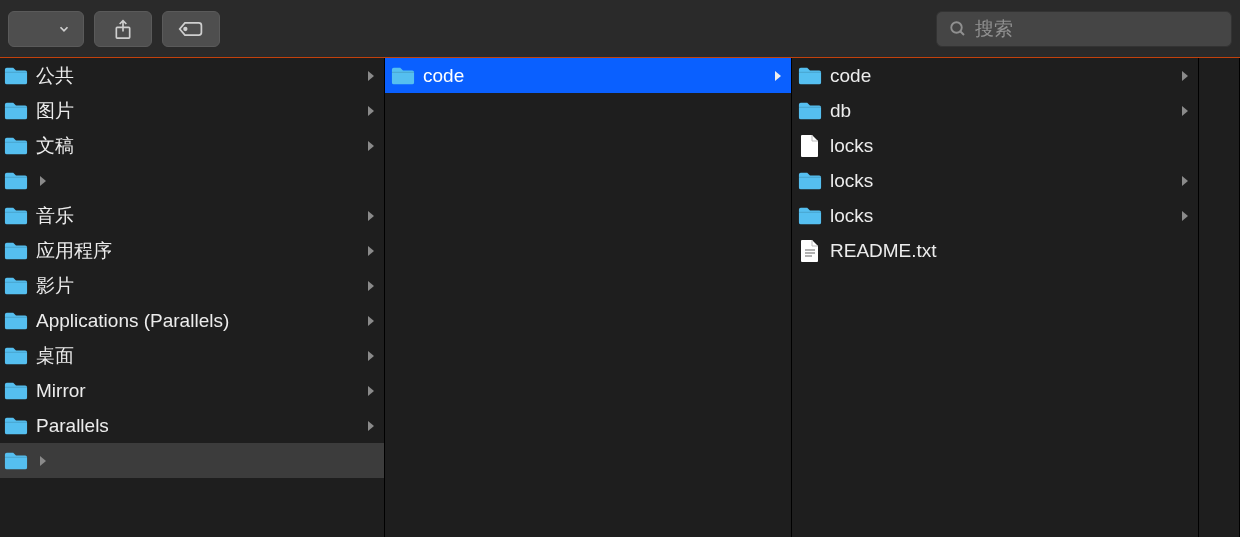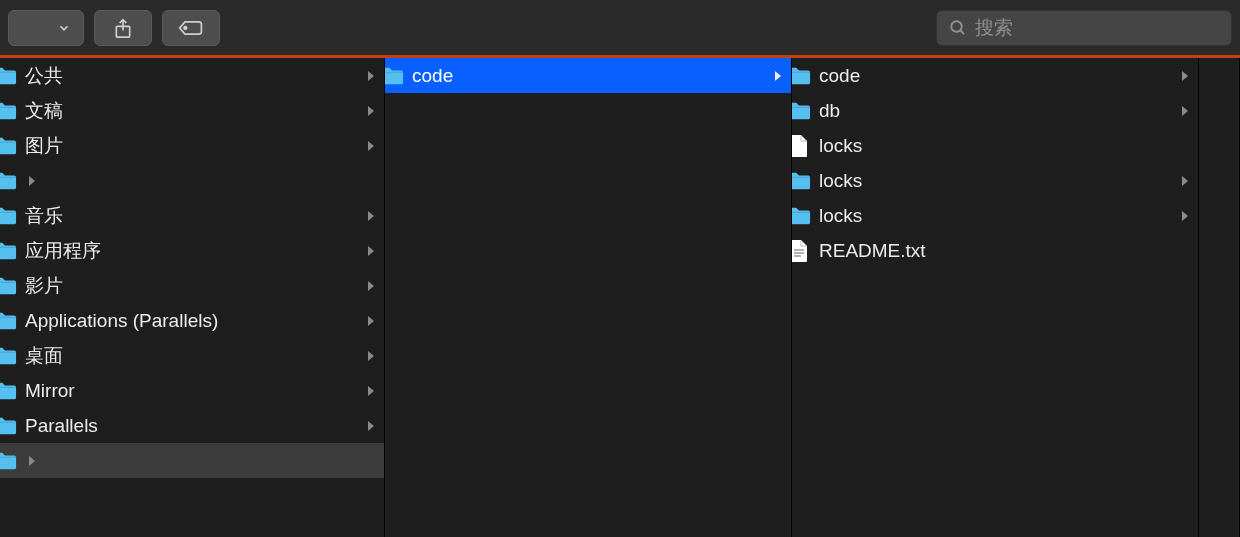--- a/index.html
+++ b/index.html
@@ -12,21 +12,21 @@
       color: #e8e8e8;
       overflow: hidden;
     }
     .toolbar {
       height: 58px;
       background: #2a2a2a;
       display: flex;
       align-items: center;
       padding: 0 8px;
       gap: 10px;
-      border-bottom: 3px solid #c2410c;
+      border-bottom: 1px solid #c2410c;
     }
     .tb-left { display: flex; align-items: center; gap: 10px; }
     .tb-spacer { flex: 1; }
     .tb-btn {
       height: 36px;
       background: #4e4e4e;
       border: 1px solid #5a5a5a;
       border-radius: 6px;
       display: flex;
       align-items: center;
@@ -82,21 +82,21 @@
     }
     .col1 { width: 385px; }
     .col2 { width: 407px; }
     .col3 { width: 407px; }
     .col4 { flex: 1; }
 
     .row {
       height: 35px;
       display: flex;
       align-items: center;
-      padding-left: 3px;
+      padding-left: 14px;
       padding-right: 6px;
       color: #ececec;
       position: relative;
     }
     .row .icon-wrap {
       width: 24px;
       height: 24px;
       margin-right: 8px;
       margin-left: -8px;
       display: flex;
@@ -188,35 +188,35 @@
           </svg>
         </span>
       </div>
       <div class="row">
         <span class="icon-wrap">
           <svg width="26" height="22" viewBox="0 0 26 22">
             <path d="M1 4 a2 2 0 0 1 2 -2 h7 l3 3 h10 a2 2 0 0 1 2 2 v11 a2 2 0 0 1 -2 2 h-20 a2 2 0 0 1 -2 -2 Z" fill="#55bff0"></path>
             <path d="M1 7 h24" stroke="rgba(0,0,0,0.15)" stroke-width="1"></path>
           </svg>
         </span>
+        <span class="label">图片</span>
+        <span class="chev">
+          <svg width="10" height="12" viewBox="0 0 10 12" fill="currentColor">
+            <path d="M2 1 L8 6 L2 11 Z"></path>
+          </svg>
+        </span>
+      </div>
+      <div class="row">
+        <span class="icon-wrap">
+          <svg width="26" height="22" viewBox="0 0 26 22">
+            <path d="M1 4 a2 2 0 0 1 2 -2 h7 l3 3 h10 a2 2 0 0 1 2 2 v11 a2 2 0 0 1 -2 2 h-20 a2 2 0 0 1 -2 -2 Z" fill="#55bff0"></path>
+            <path d="M1 7 h24" stroke="rgba(0,0,0,0.15)" stroke-width="1"></path>
+          </svg>
+        </span>
         <span class="label">文稿</span>
-        <span class="chev">
-          <svg width="10" height="12" viewBox="0 0 10 12" fill="currentColor">
-            <path d="M2 1 L8 6 L2 11 Z"></path>
-          </svg>
-        </span>
-      </div>
-      <div class="row">
-        <span class="icon-wrap">
-          <svg width="26" height="22" viewBox="0 0 26 22">
-            <path d="M1 4 a2 2 0 0 1 2 -2 h7 l3 3 h10 a2 2 0 0 1 2 2 v11 a2 2 0 0 1 -2 2 h-20 a2 2 0 0 1 -2 -2 Z" fill="#55bff0"></path>
-            <path d="M1 7 h24" stroke="rgba(0,0,0,0.15)" stroke-width="1"></path>
-          </svg>
-        </span>
-        <span class="label">图片</span>
         <span class="chev">
           <svg width="10" height="12" viewBox="0 0 10 12" fill="currentColor">
             <path d="M2 1 L8 6 L2 11 Z"></path>
           </svg>
         </span>
       </div>
       <div class="row">
         <span class="icon-wrap">
           <svg width="26" height="22" viewBox="0 0 26 22">
             <path d="M1 4 a2 2 0 0 1 2 -2 h7 l3 3 h10 a2 2 0 0 1 2 2 v11 a2 2 0 0 1 -2 2 h-20 a2 2 0 0 1 -2 -2 Z" fill="#55bff0"></path>

